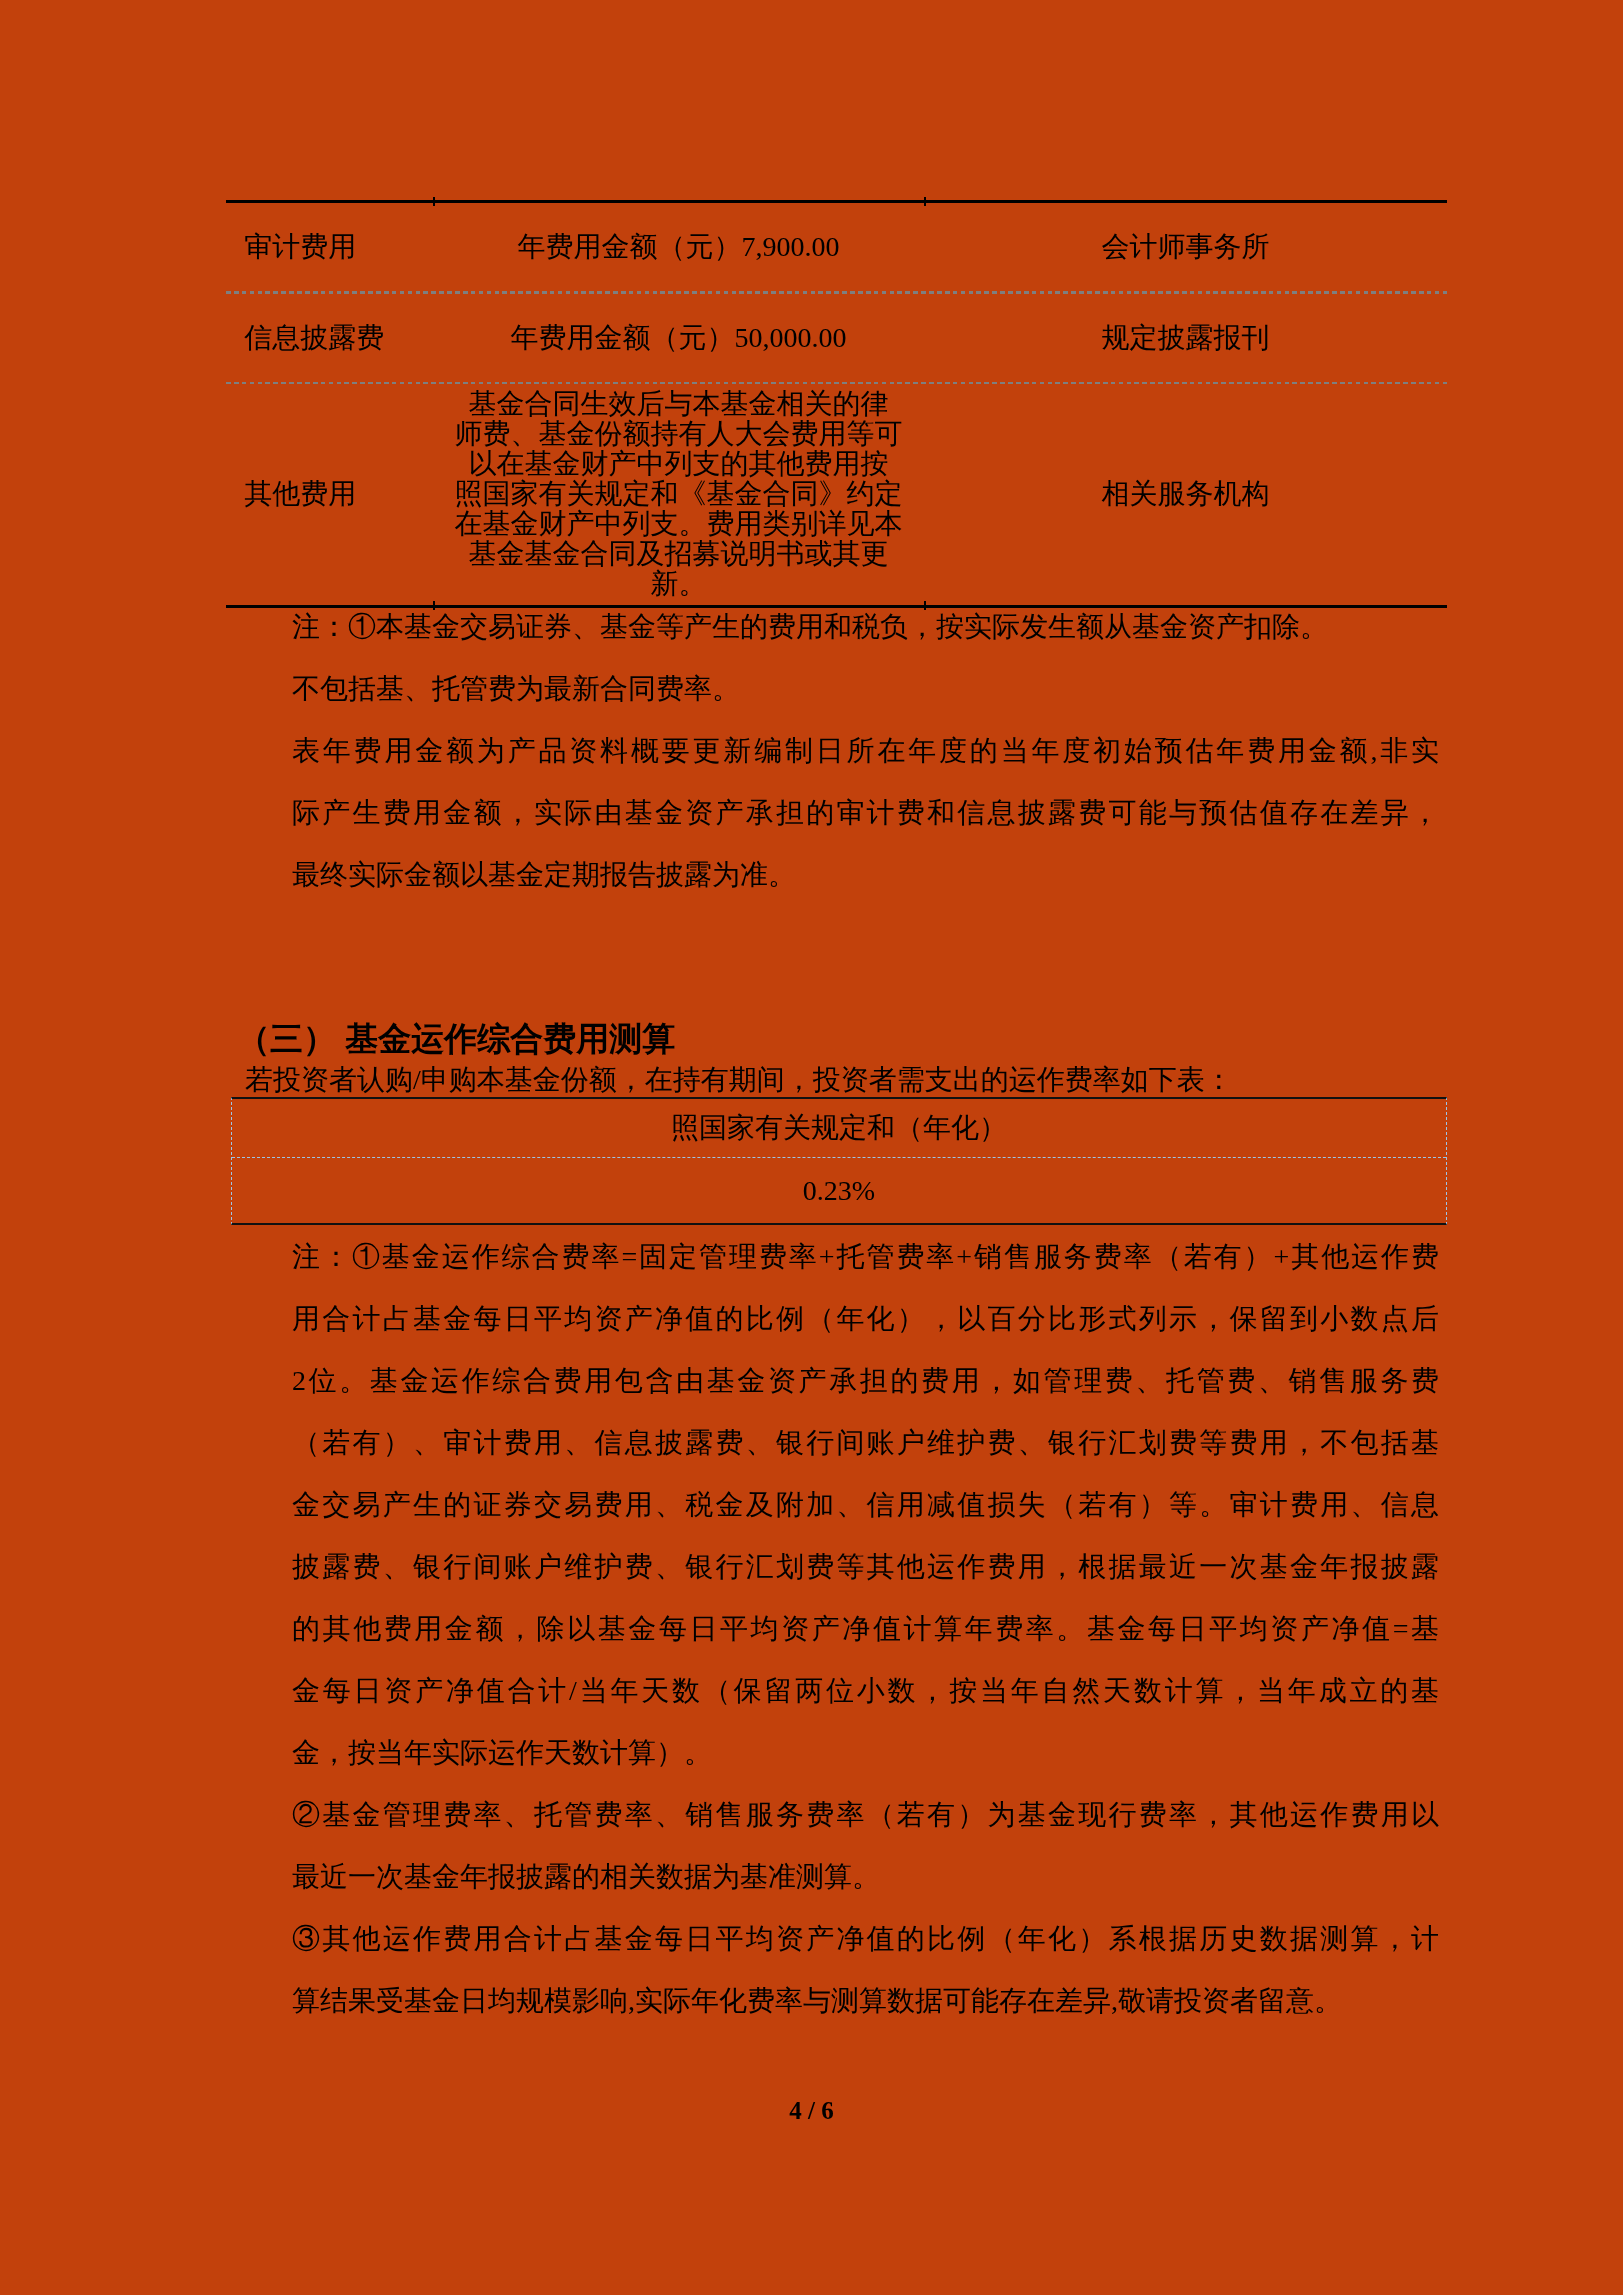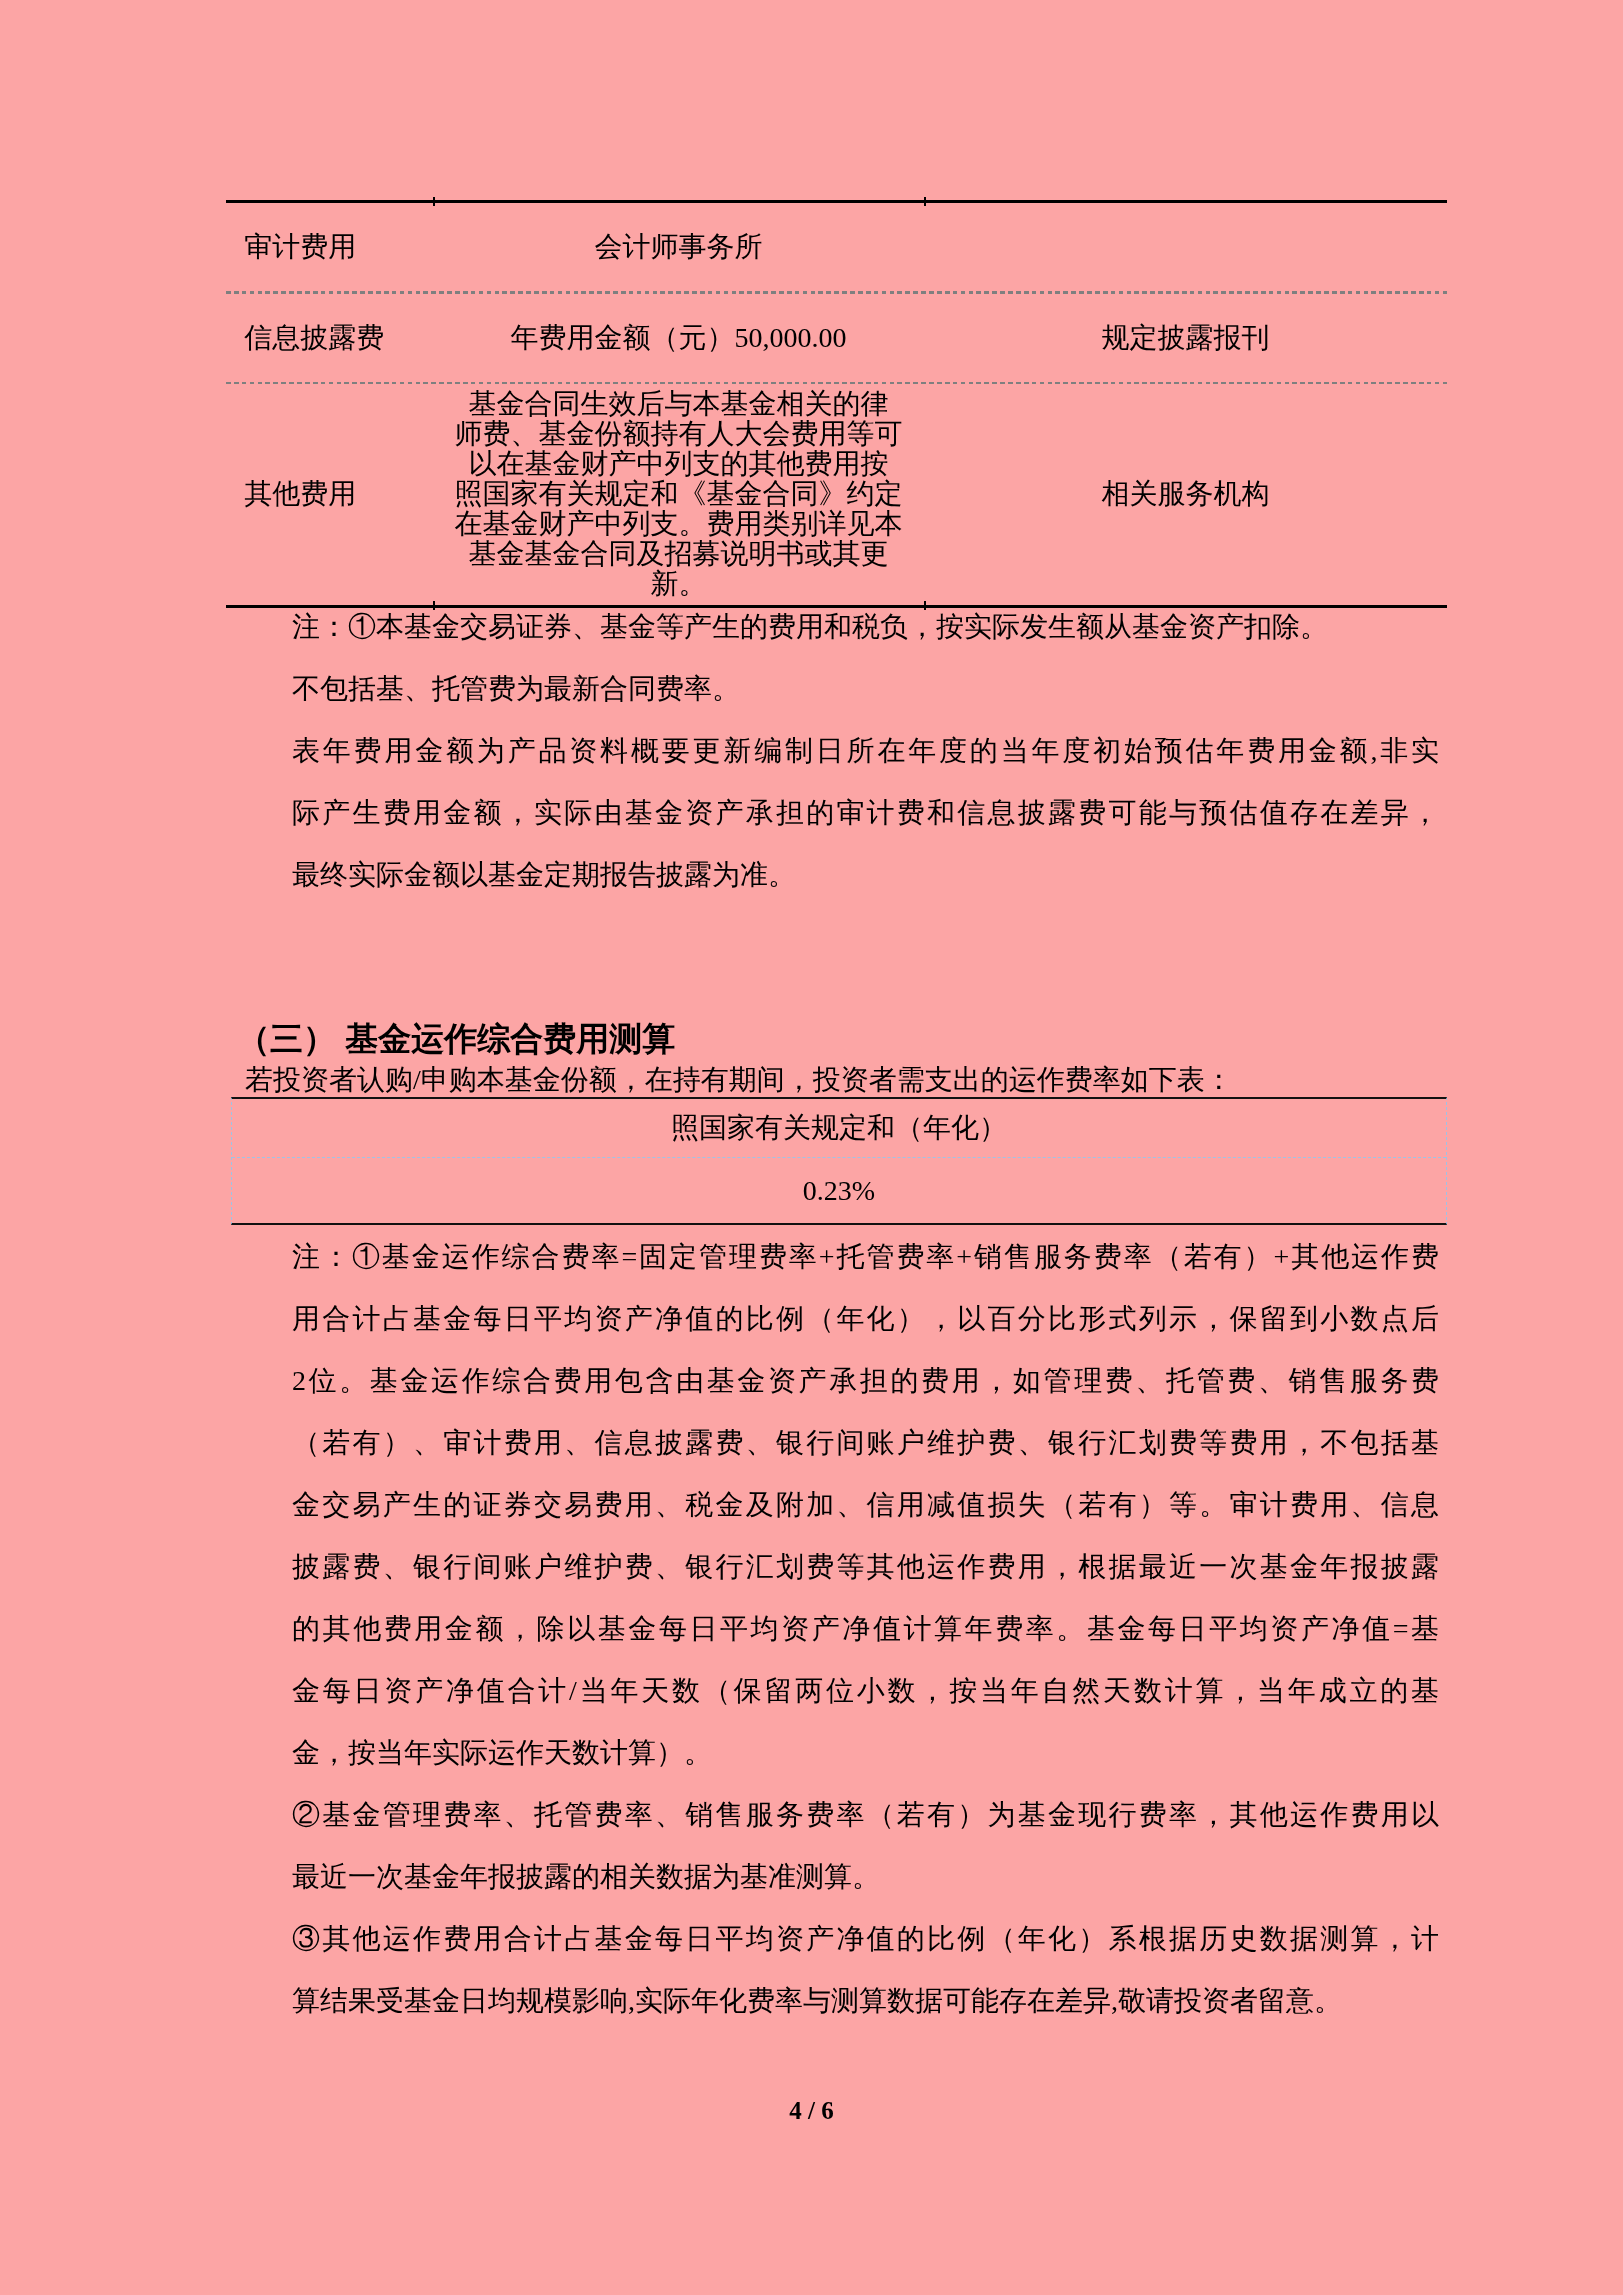--- a/index.html
+++ b/index.html
@@ -1,19 +1,19 @@
 <!DOCTYPE html>
 <html style="font-size:10.5px"><head>
 <meta charset="utf-8">
 <style>
   html,body{margin:0;padding:0;background:#ffffff;}
   .page{
     position:relative;
     width:1623px;height:2295px;
-    background:#fca5a5;
+    background:#c2410c;
     font-family:"Liberation Serif","DejaVu Serif",serif;
     color:#000;
     overflow:hidden;
   }
   
   .fees-table{
     position:absolute;left:226px;top:200px;width:1221px;
     border-top:3.3px solid #000;border-bottom:3.3px solid #000;
   }
   .frow{display:grid;grid-template-columns:207px 491px 523px;}
@@ -75,20 +75,21 @@
 <div class="page">
 
   <div class="fees-table">
     <span class="tick t1 top"></span>
     <span class="tick t2 top"></span>
     <span class="tick t1 bot"></span>
     <span class="tick t2 bot"></span>
 
     <div class="frow single">
       <div class="cell name">审计费用</div>
+      <div class="cell">年费用金额（元）7,900.00</div>
       <div class="cell">会计师事务所</div>
     </div>
     <div class="rowsep"></div>
 
     <div class="frow single">
       <div class="cell name">信息披露费</div>
       <div class="cell">年费用金额（元）50,000.00</div>
       <div class="cell">规定披露报刊</div>
     </div>
     <div class="rowsep"></div>

